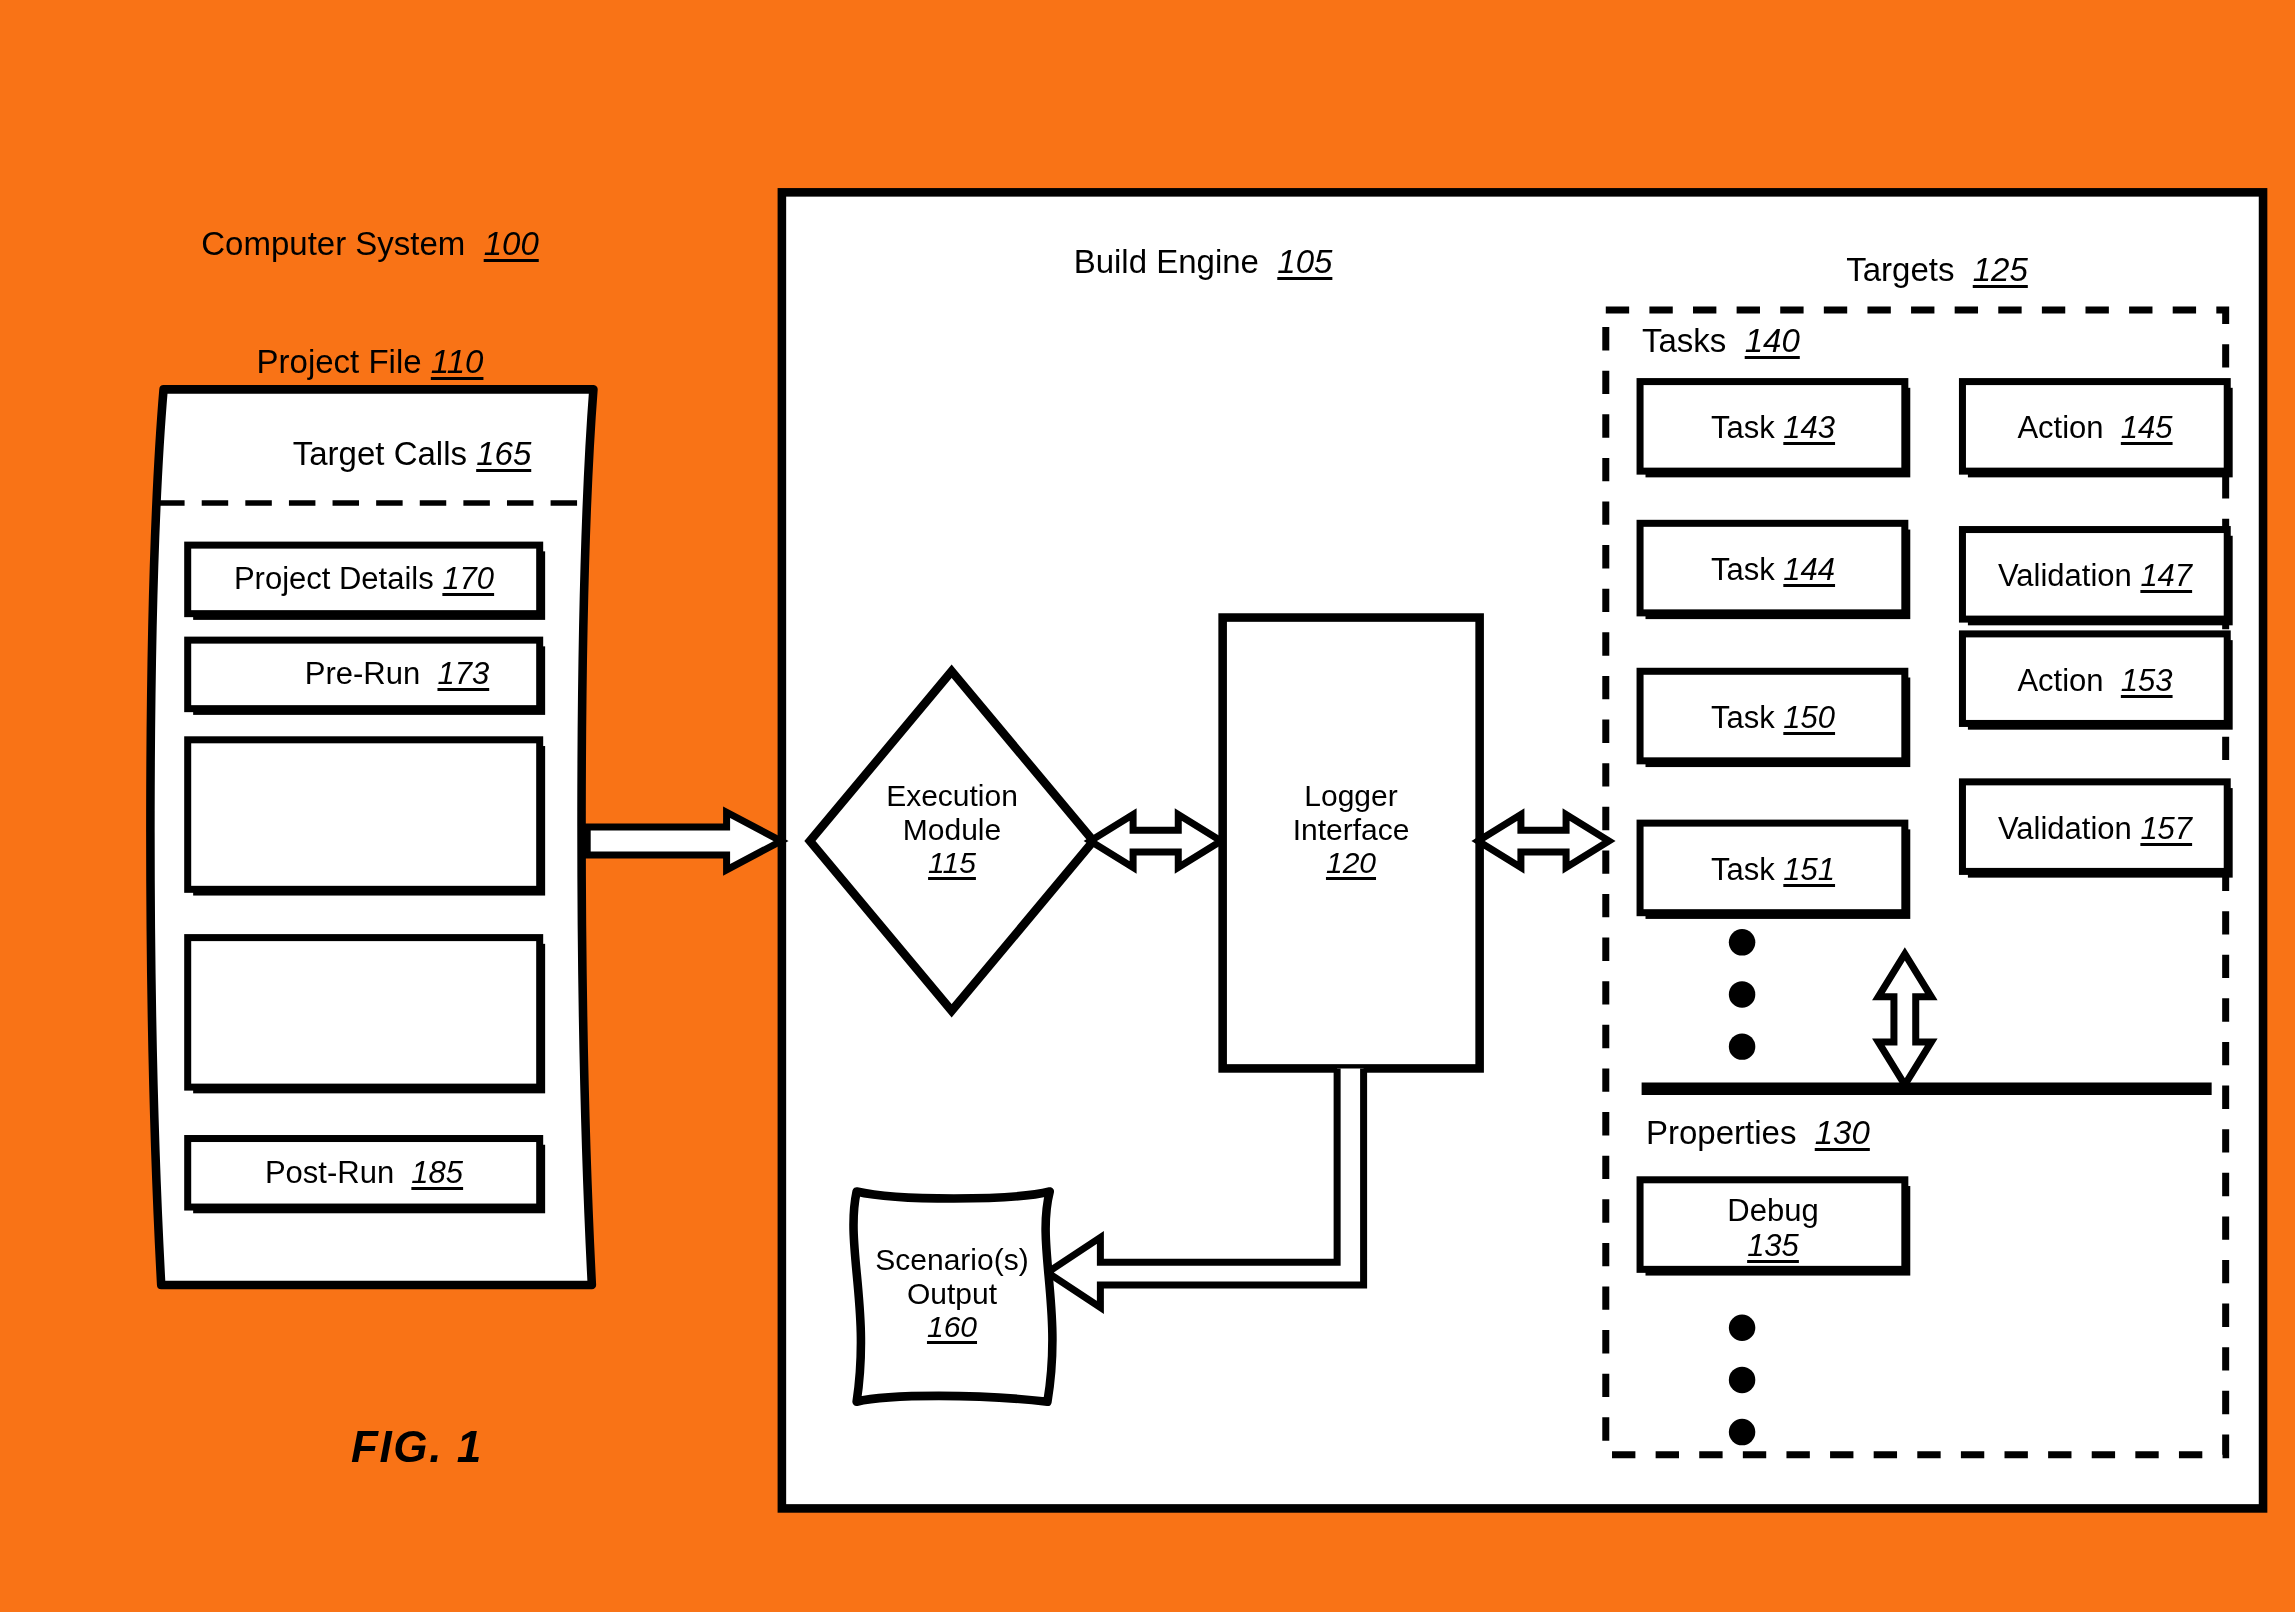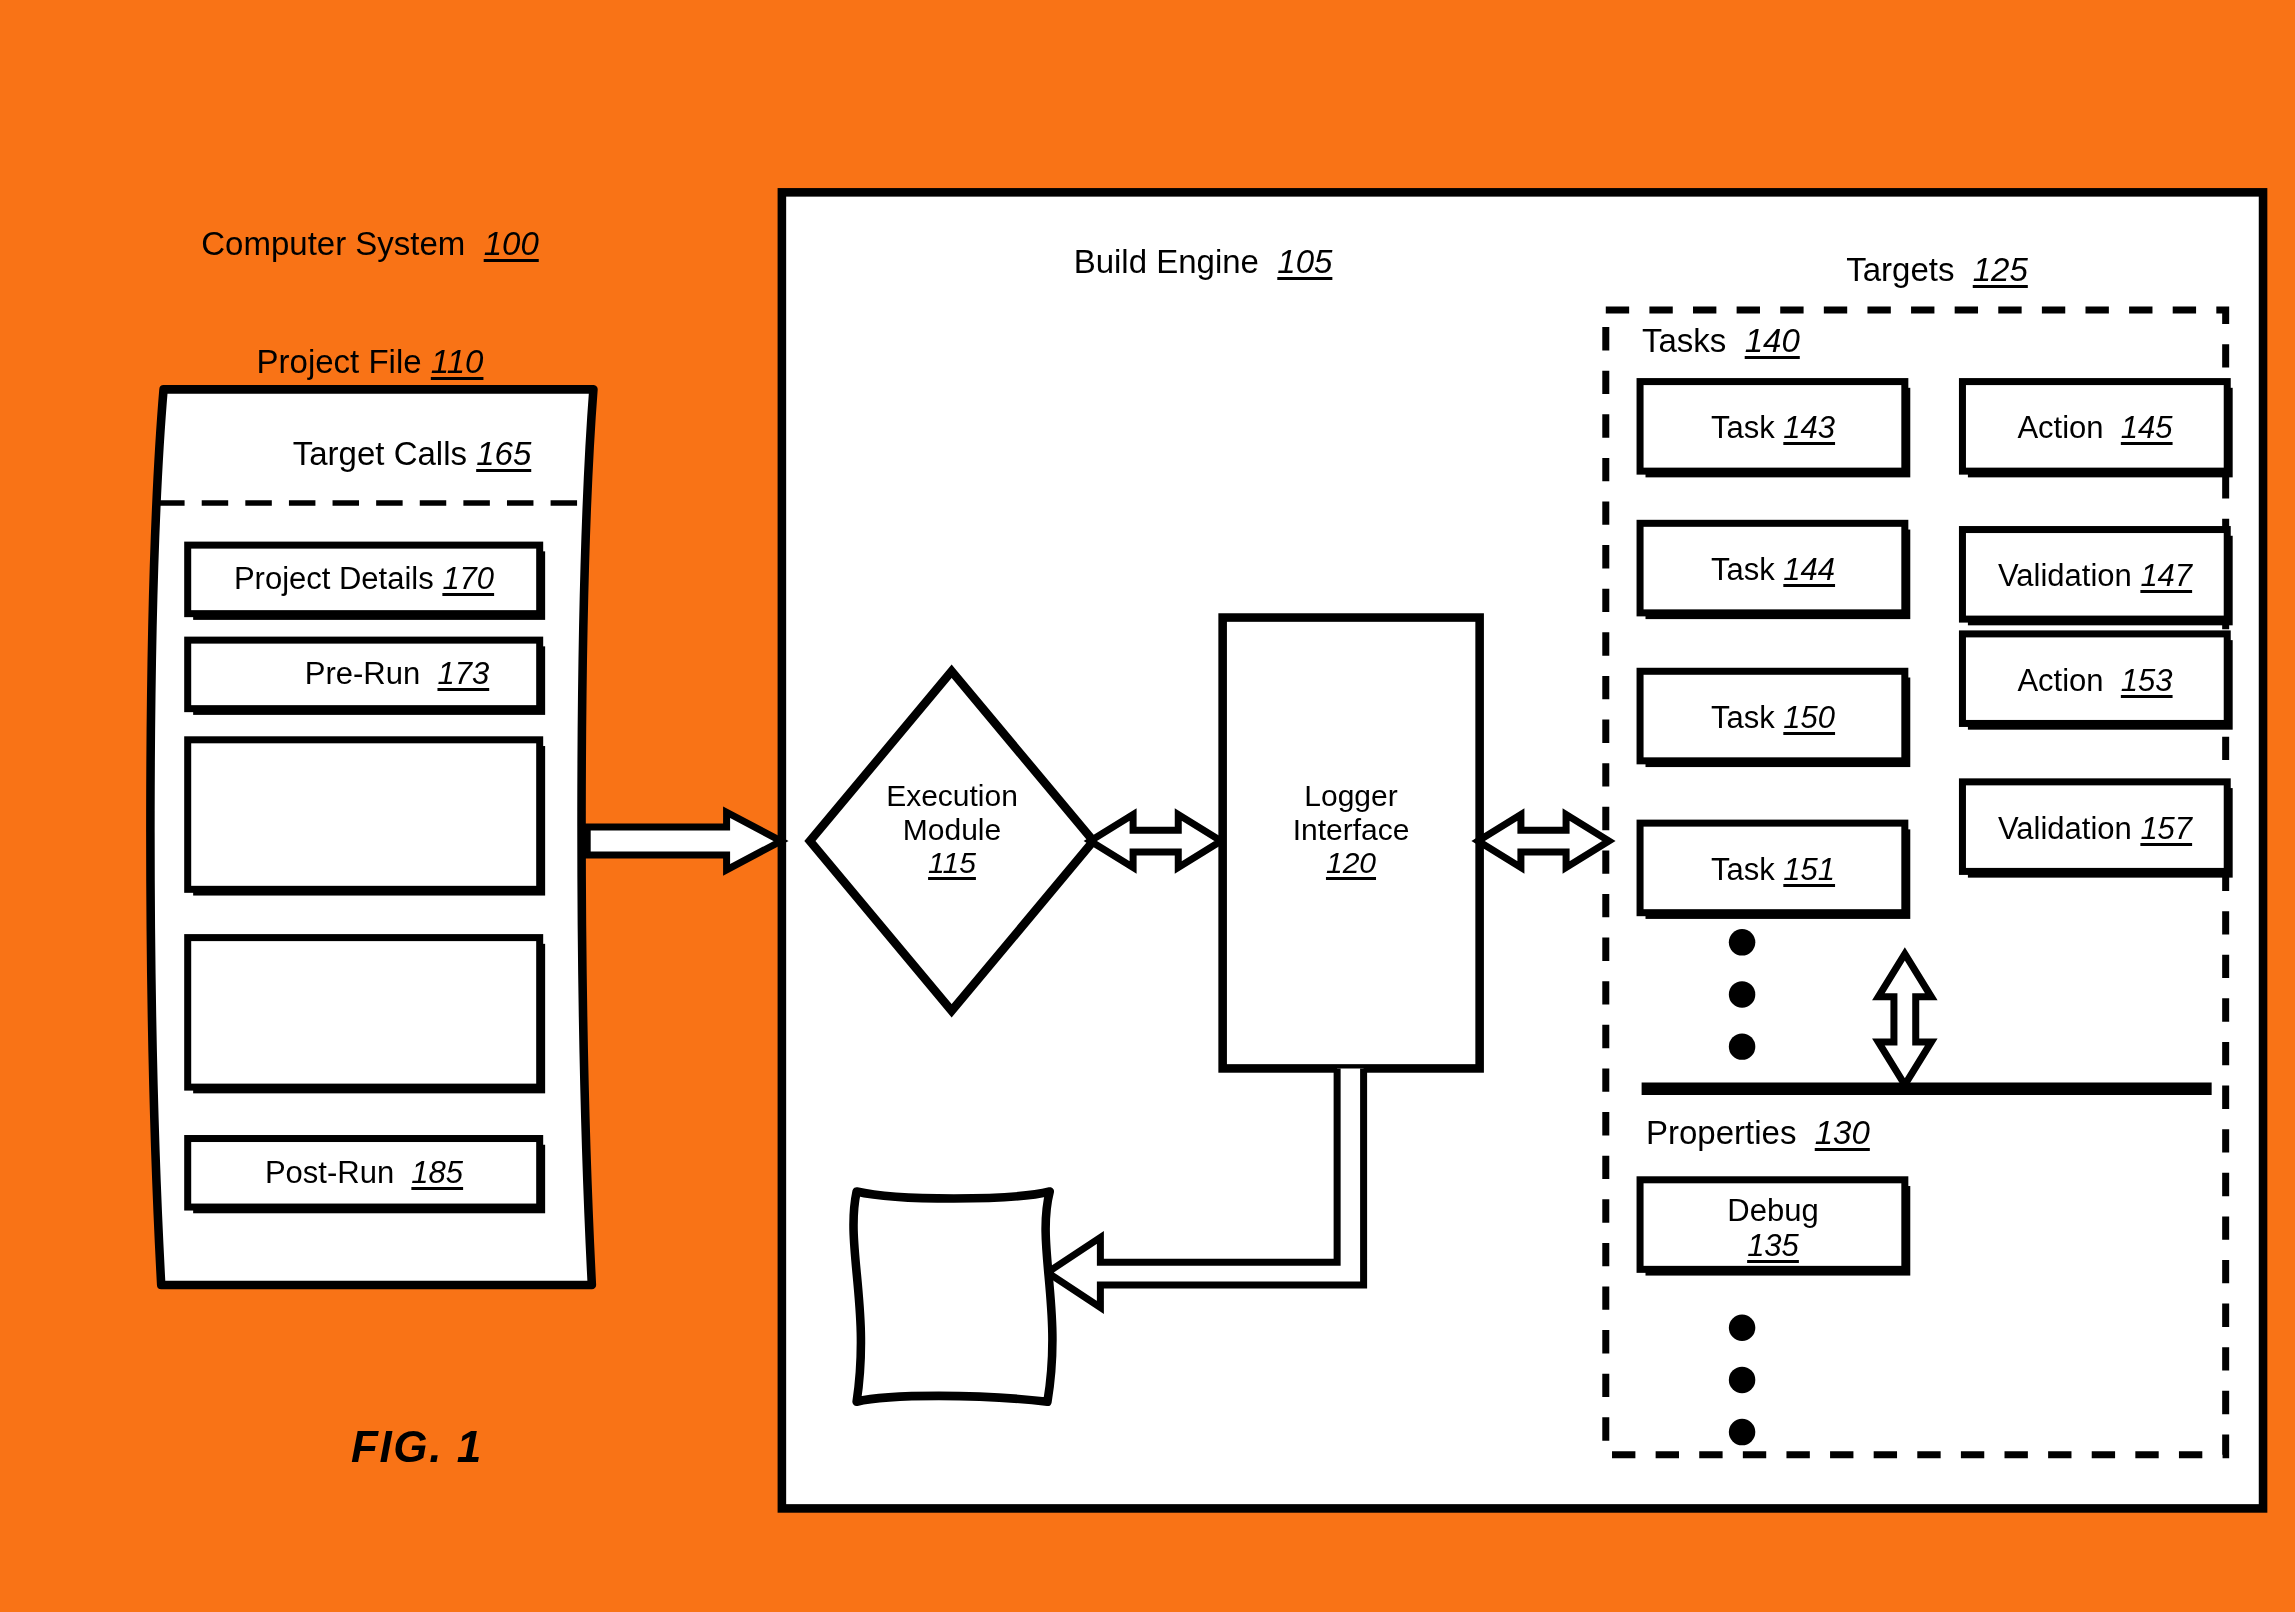--- a/index.html
+++ b/index.html
@@ -192,20 +192,25 @@
   <div>Module</div>
   <div class="num">115</div>
 </div>
 
 <div class="lbl ctr t39" style="left:1351px;top:779px;text-align:center;">
   <div>Logger</div>
   <div>Interface</div>
   <div class="num">120</div>
 </div>
 
+<div class="lbl ctr t39" style="left:952px;top:1243px;text-align:center;">
+  <div>Scenario(s)</div>
+  <div>Output</div>
+  <div class="num">160</div>
+</div>
 
 <div class="lbl ctr t42" style="left:1937px;top:252px;">
   <span>Targets</span>&nbsp;
   <span class="num">125</span>
 </div>
 
 <div class="lbl t42" style="left:1642px;top:323px;">
   <span>Tasks</span>&nbsp;
   <span class="num">140</span>
 </div>

